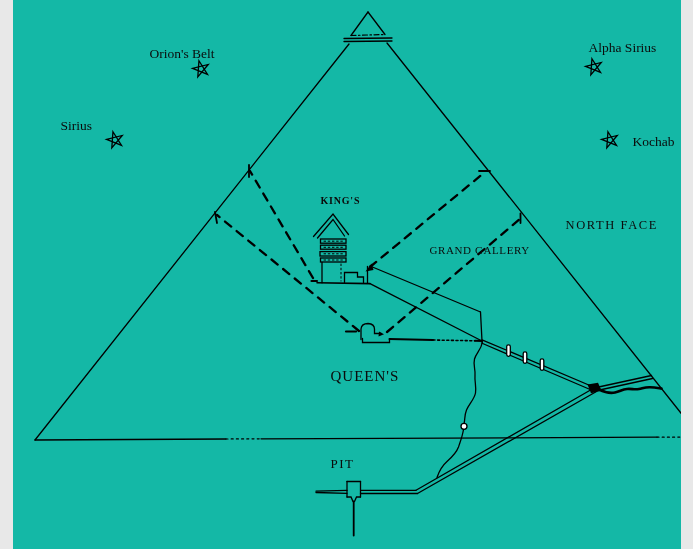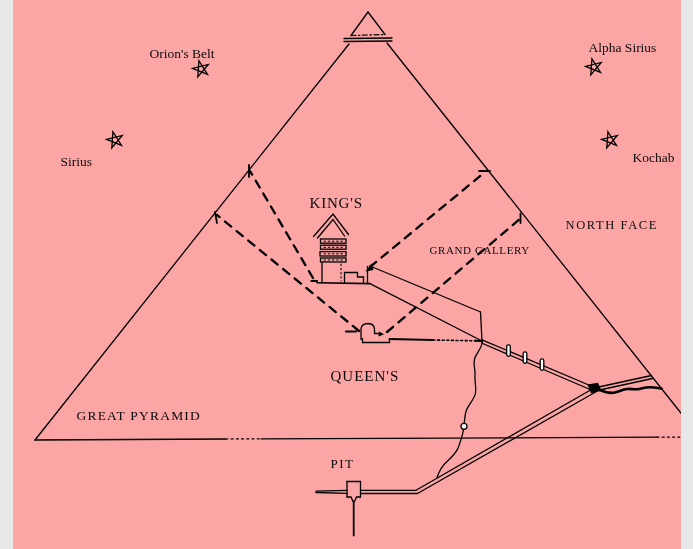--- a/index.html
+++ b/index.html
@@ -1,31 +1,31 @@
 <!DOCTYPE html>
 <html><head>
 <meta charset="utf-8">
 <style>
   html,body{margin:0;padding:0;background:#e8e8e8;}
   #stage{
     position:relative;
     width:668px;height:549px;
-    background:#fca5a5;
+    background:#14b8a6;
     font-family:"Liberation Serif", serif;
     color:#000;
     overflow:hidden;
     margin:0 auto;
   }
   #lineart{position:absolute;left:0;top:0;}
   .lbl{position:absolute;white-space:nowrap;color:#0b0b0b;}
   .lbl-orion   {left:137px;top:46px; font-size:13.5px;}
-  .lbl-sirius  {left:48px; top:118px;font-size:13.5px;margin-top:36px;}
+  .lbl-sirius  {left:48px; top:118px;font-size:13.5px;}
   .lbl-draco   {left:576px;top:40px; font-size:13.5px;}
-  .lbl-kochab  {left:620px;top:134px;font-size:13.5px;margin-top:16px;}
-  .lbl-kings   {left:297px;top:195px;font-size:15px;letter-spacing:.8px;}
+  .lbl-kochab  {left:620px;top:134px;font-size:13.5px;}
+  .lbl-kings   {left:308px;top:195px;font-size:10px;letter-spacing:.8px;font-weight:bold;}
   .lbl-north   {left:553px;top:218px;font-size:12.5px;letter-spacing:1.6px;}
   .lbl-gallery {left:401px;top:244px;font-size:11px;  letter-spacing:.6px;padding-left:16px;}
   .lbl-queens  {left:318px;top:368px;font-size:15px;  letter-spacing:1px;}
   .lbl-ascend  {left:497px;top:312px;font-size:13px;  width:78px;white-space:normal;line-height:1.22;}
   .lbl-great   {left:64px; top:408px;font-size:13.5px;letter-spacing:1.2px;}
   .lbl-pit     {left:318px;top:456px;font-size:13px;  letter-spacing:1.5px;}
 </style>
 </head>
 <body>
 
@@ -149,15 +149,14 @@
   </svg>
 
   <div class="lbl lbl-orion">Orion's Belt</div>
   <div class="lbl lbl-sirius">Sirius</div>
   <div class="lbl lbl-draco">Alpha Sirius</div>
   <div class="lbl lbl-kochab">Kochab</div>
   <div class="lbl lbl-kings">KING'S</div>
   <div class="lbl lbl-north">NORTH FACE</div>
   <div class="lbl lbl-gallery">GRAND GALLERY</div>
   <div class="lbl lbl-queens">QUEEN'S</div>
-  <div class="lbl lbl-great">GREAT PYRAMID</div>
   <div class="lbl lbl-pit">PIT</div>
 </div>
 
 </body></html>

